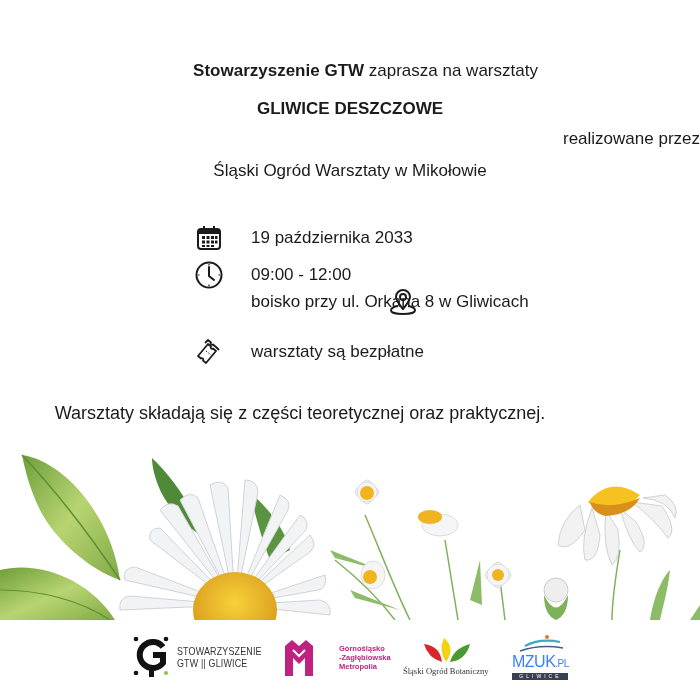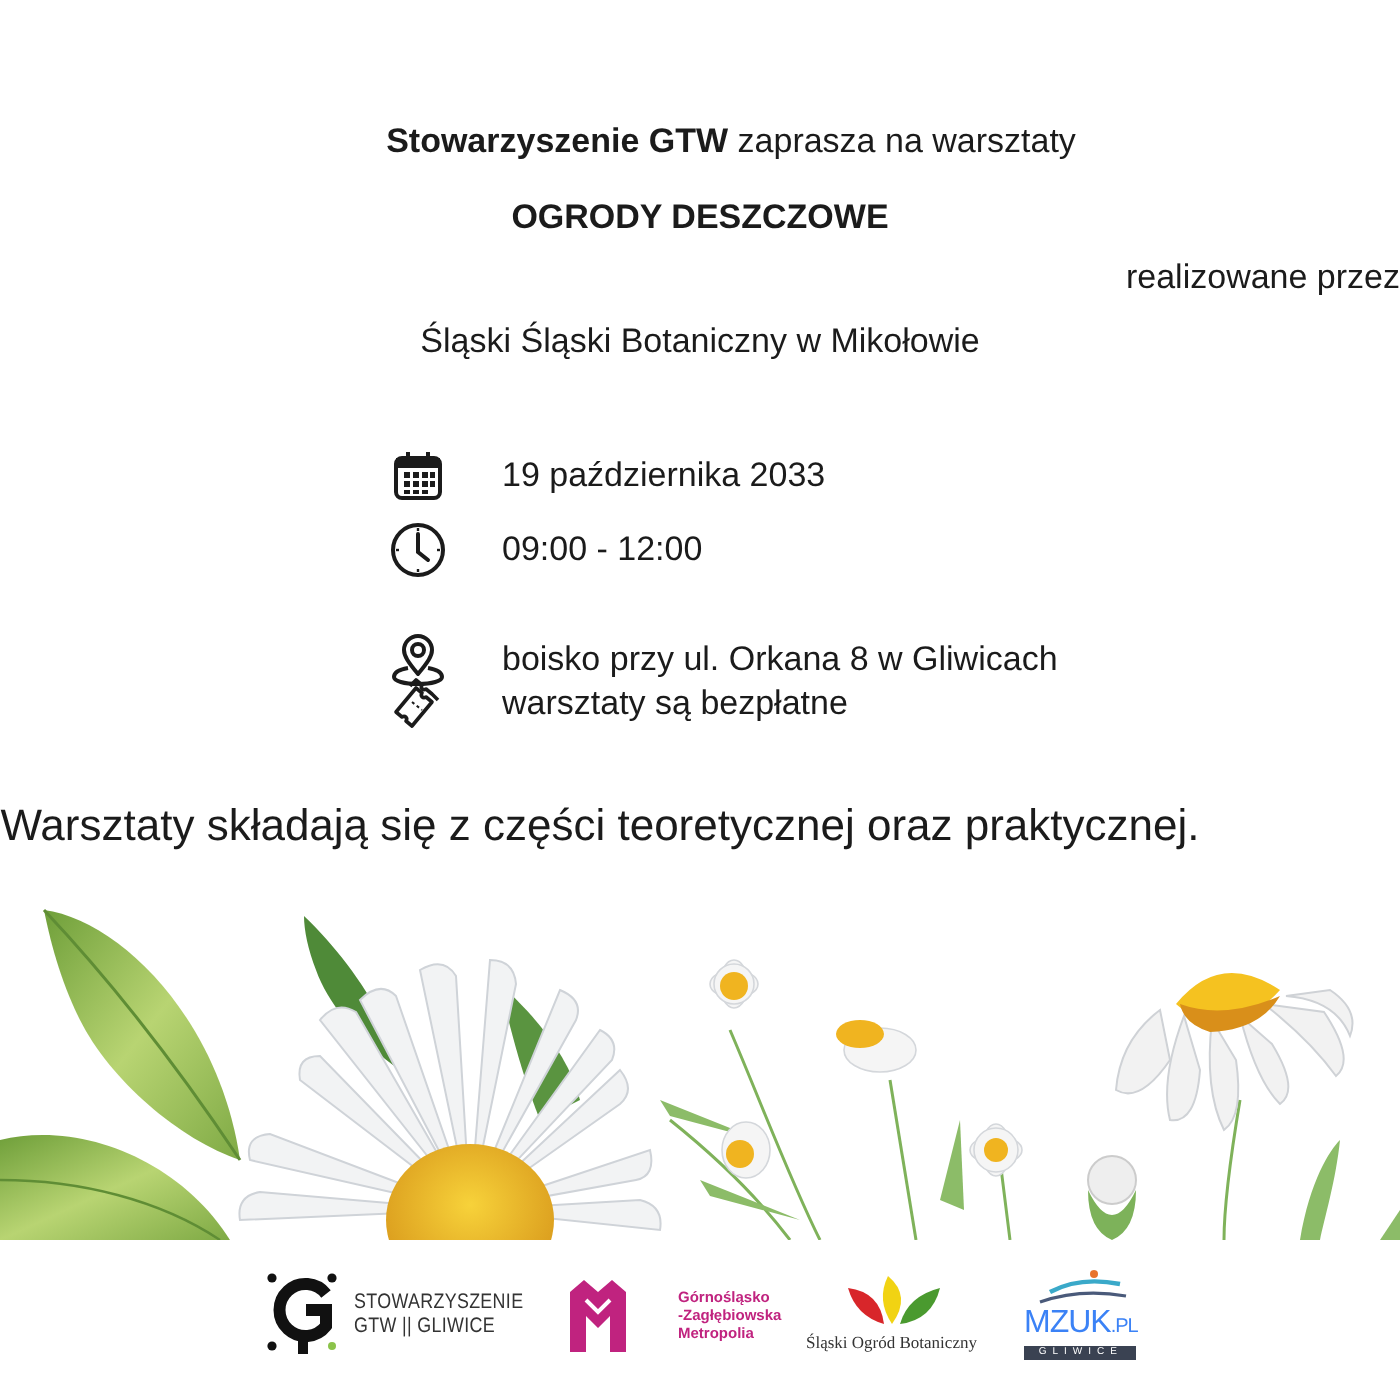--- a/index.html
+++ b/index.html
@@ -9,23 +9,23 @@
     .line b { font-weight: bold; }
     .l1 { top: 60px; padding-left: 31px; }
     .l2 { top: 98px; font-weight: bold; }
     .l3 { top: 128px; text-align: right; }
     .l4 { top: 160px; }
 
     .details { position: absolute; left: 193px; top: 222px; }
     .row { position: absolute; left: 0; height: 32px; width: 420px; display: flex; align-items: center; }
     .row .ic { width: 32px; height: 32px; display: flex; align-items: center; justify-content: center; }
     .row .txt { position: absolute; left: 58px; font-size: 17px; line-height: 22px; white-space: nowrap; }
-    .r1 { top: 0; } .r2 { top: 37px; } .r3 { top: 92px; } .r4 { top: 114px; }
-
-    .summary { position: absolute; left: 0; top: 402px; width: 600px; text-align: center; font-size: 22px; line-height: 22px; white-space: nowrap; }
+    .r1 { top: 0; } .r2 { top: 37px; } .r3 { top: 64px; justify-content: center; } .r4 { top: 114px; }
+
+    .summary { position: absolute; left: 0; top: 402px; width: 600px; text-align: center; font-size: 18px; line-height: 22px; white-space: nowrap; }
 
     .flowers { position: absolute; left: 0; top: 440px; width: 700px; height: 180px; overflow: hidden; }
     .flowers svg { display: block; }
 
     .logos { position: absolute; left: 0; top: 620px; width: 672px; height: 80px; background: #ffffff; }
     .logo { position: absolute; top: 12px; height: 50px; display: flex; align-items: center; }
     .gtw { left: 133px; }
     .gtw .name { margin-left: 8px; font-family: "Liberation Sans", sans-serif; font-size: 10.5px; line-height: 12px; color: #333; letter-spacing: 0.2px; transform: scaleX(0.85); transform-origin: left center; }
     .gzm { left: 283px; }
     .gzm .name { margin-left: 24px; font-size: 7.5px; line-height: 9px; color: #c0237f; font-weight: bold; }
@@ -33,23 +33,23 @@
     .sob .name { font-family: "Liberation Serif", serif; font-size: 8.5px; color: #333; margin-top: 2px; white-space: nowrap; }
     .mzuk { left: 512px; flex-direction: column; justify-content: center; }
     .mzuk .name { font-family: "Liberation Sans", sans-serif; font-size: 16px; color: #3b82f6; letter-spacing: -0.5px; line-height: 16px; }
     .mzuk .name small { font-size: 10px; }
     .mzuk .bar { background: #3a4252; color: #fff; font-size: 5px; letter-spacing: 3px; text-align: center; width: 56px; height: 7px; line-height: 7px; margin-top: 1px; }
   </style>
 </head>
 <body>
 
 <div class="line l1"><b>Stowarzyszenie GTW</b><span> zaprasza na warsztaty</span></div>
-<div class="line l2">OGRODY DESZCZOWE</div>
+<div class="line l2">GLIWICE DESZCZOWE</div>
 <div class="line l3">realizowane przez</div>
-<div class="line l4">Śląski Śląski Botaniczny w Mikołowie</div>
+<div class="line l4">Śląski Ogród Warsztaty w Mikołowie</div>
 
 <div class="details">
   <div class="row r1">
     <span class="ic">
       <svg width="28" height="28" viewBox="0 0 28 28">
         <rect x="3" y="5" width="22" height="20" rx="3" fill="none" stroke="#1b1b1b" stroke-width="2"></rect>
         <rect x="3" y="5" width="22" height="5" fill="#1b1b1b"></rect>
         <rect x="8" y="2" width="2" height="6" fill="#1b1b1b"></rect>
         <rect x="18" y="2" width="2" height="6" fill="#1b1b1b"></rect>
         <g fill="#1b1b1b">

